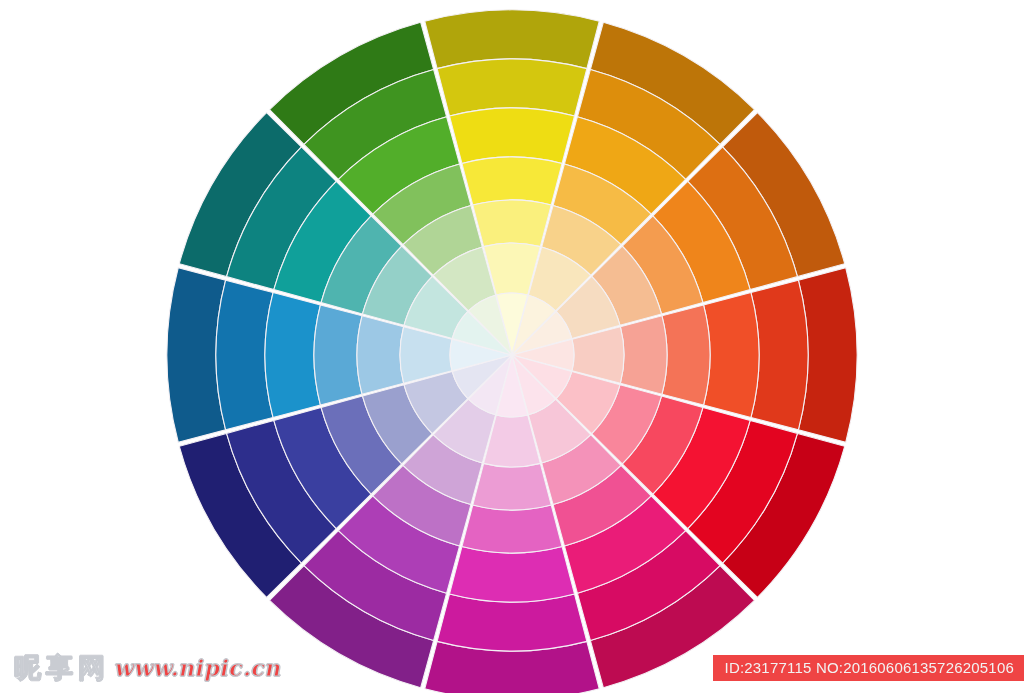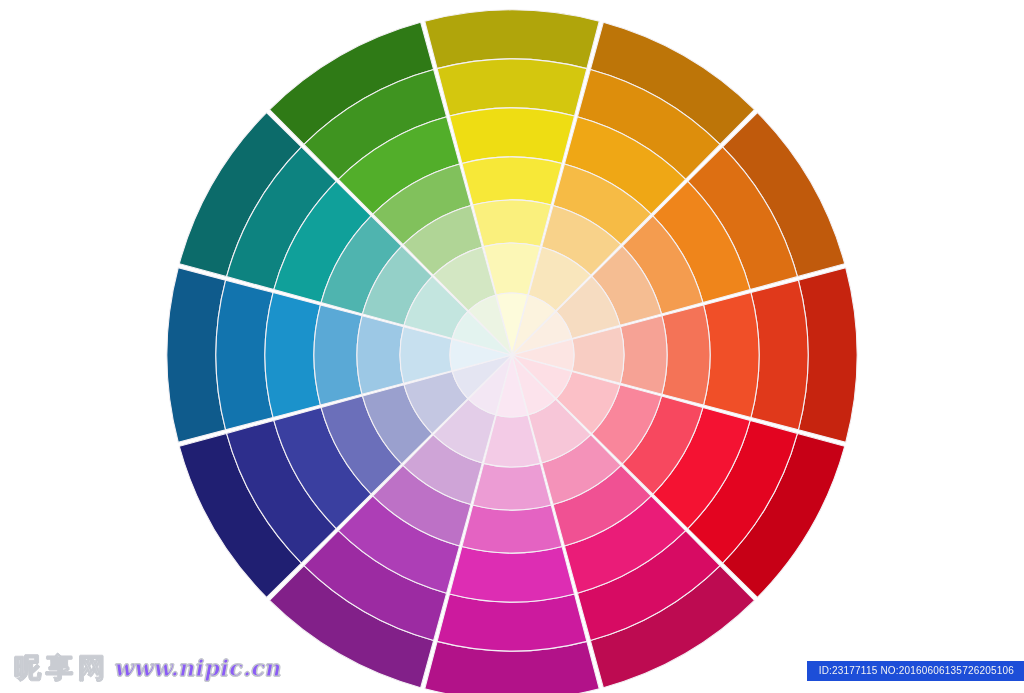--- a/index.html
+++ b/index.html
@@ -39,38 +39,38 @@
        1px 0 0 #c9ccd2, -1px 0 0 #c9ccd2,
        0 1px 0 #c9ccd2, 0 -1px 0 #c9ccd2;
     letter-spacing:1px;
   }
   .wm-url{
     font-family:"DejaVu Serif", serif;
     font-style:italic;
     font-size:22px;
     line-height:1;
     font-weight:700;
-    color:#8b5cf6;
+    color:#ef4444;
     -webkit-text-stroke:1px #c6c9cf;
     text-shadow:
        1px 0 0 #c6c9cf, -1px 0 0 #c6c9cf,
        0 1px 0 #c6c9cf, 0 -1px 0 #c6c9cf;
     letter-spacing:0.5px;
     padding-bottom:2px;
   }
 
   
   .idbar{
     position:absolute;
     right:0;
     bottom:12px;
-    background:#1d4ed8;
+    background:#ef4444;
     color:#f2f2f2;
     font-family:"Liberation Sans", sans-serif;
-    font-size:10px;
+    font-size:15px;
     letter-spacing:0.2px;
     padding:4px 10px 5px 12px;
     white-space:nowrap;
     user-select:none;
     pointer-events:none;
   }
 </style>
 </head>
 <body>
 

